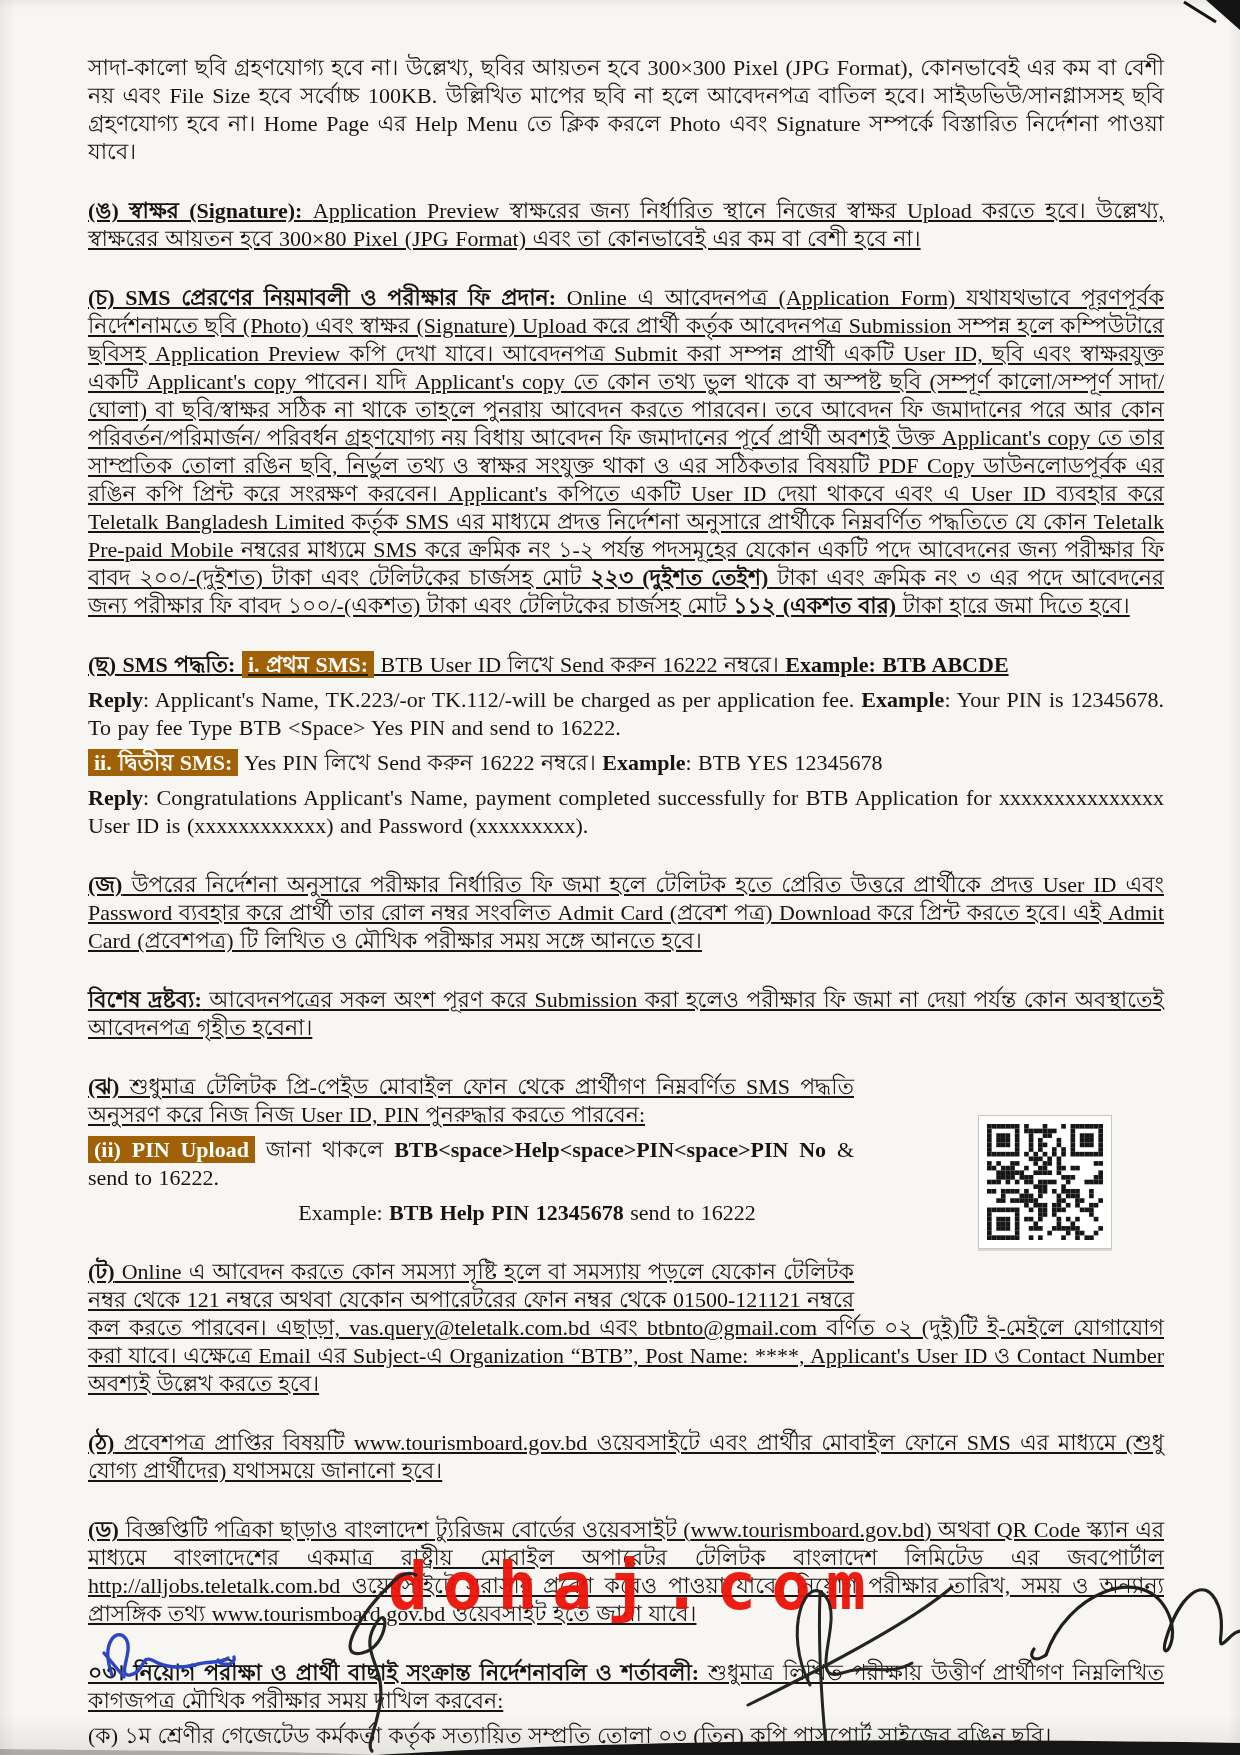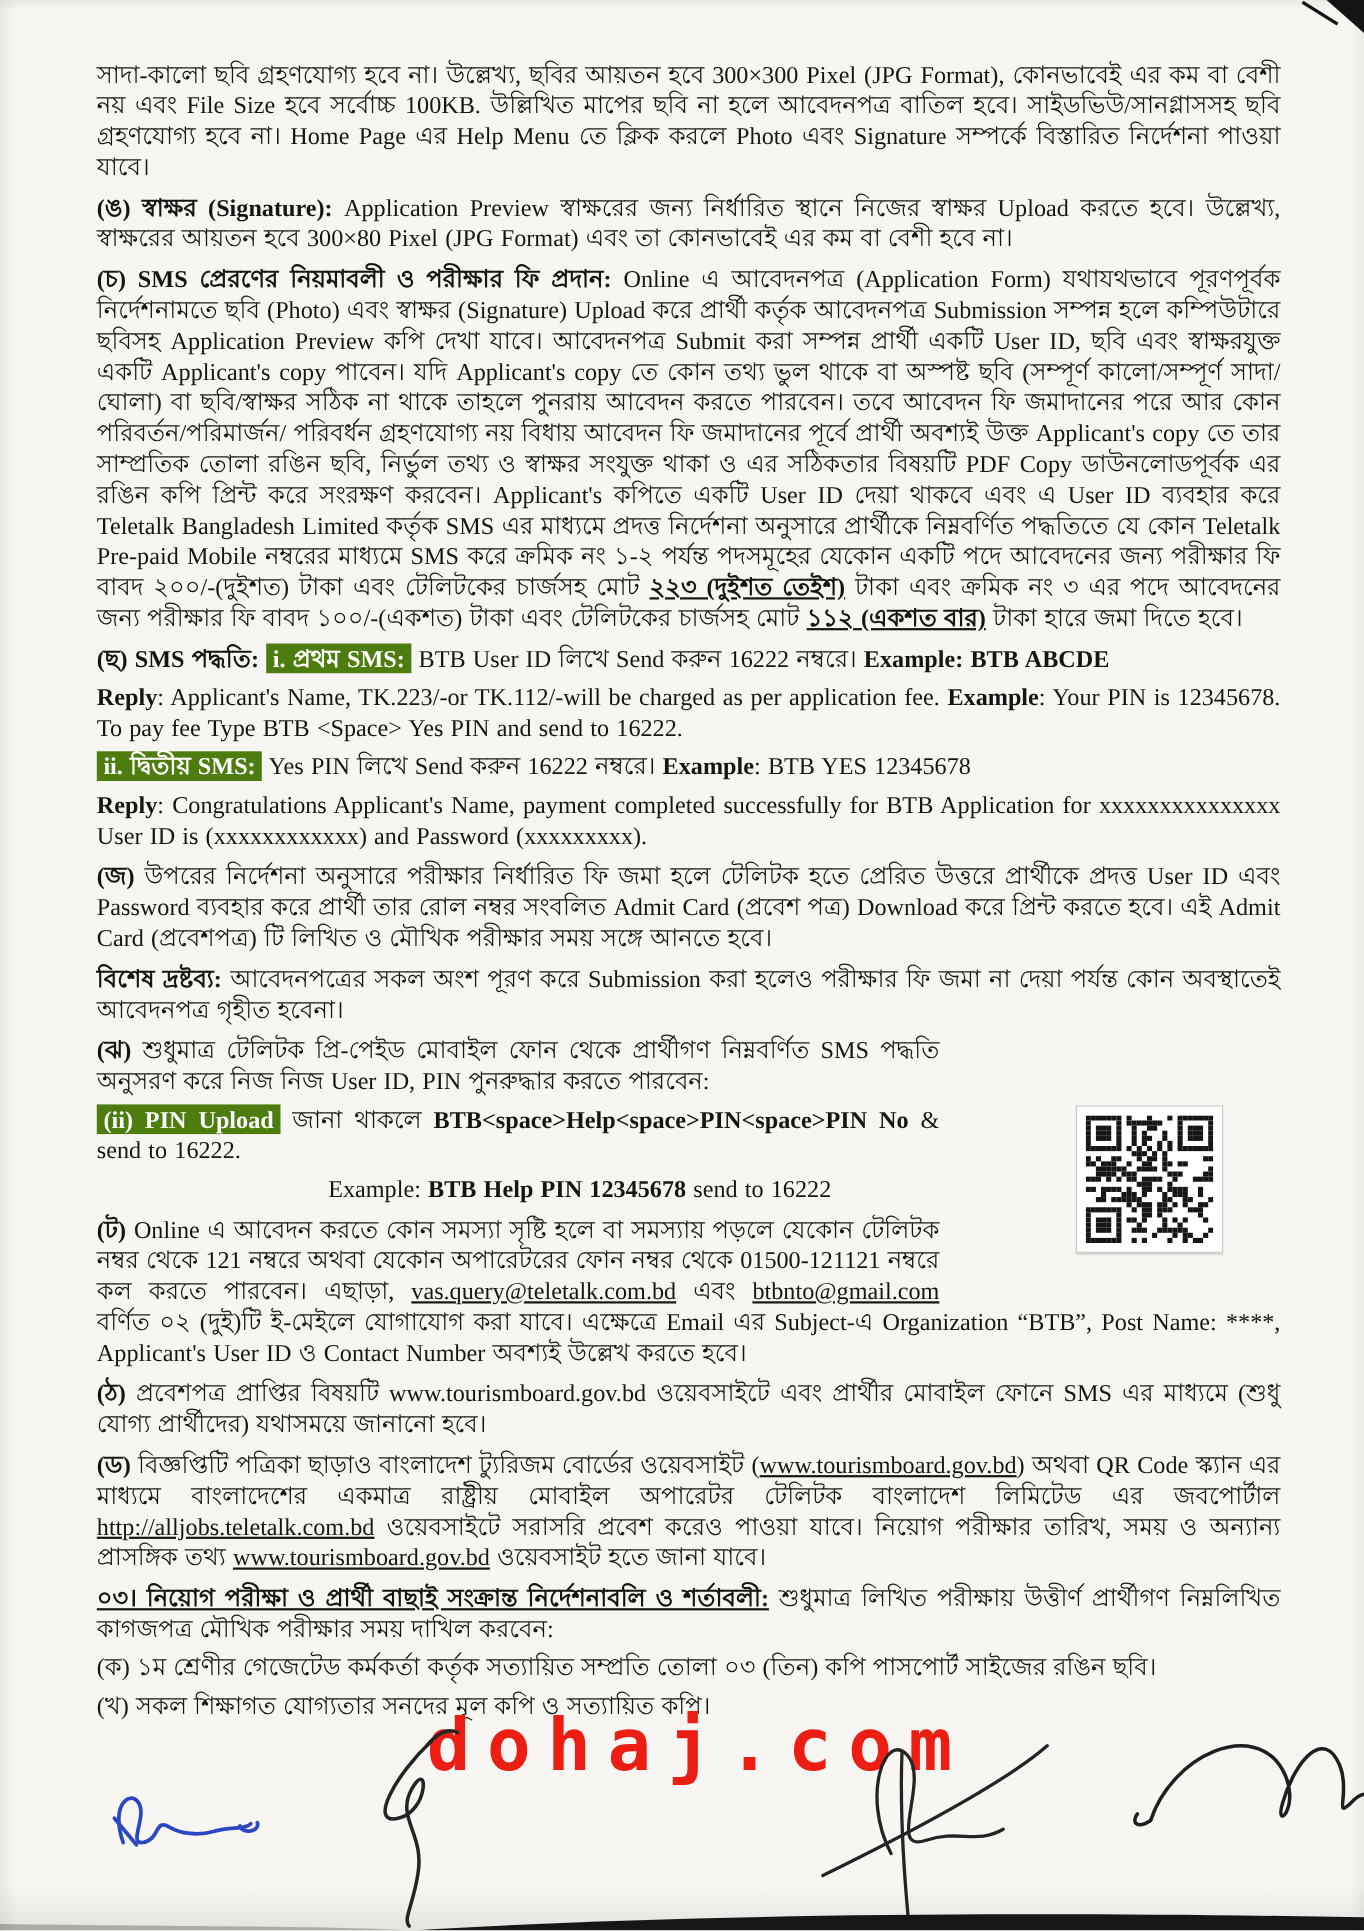--- a/index.html
+++ b/index.html
@@ -7,27 +7,27 @@
     width:1240px;height:1755px;position:relative;overflow:hidden;
     background:
       linear-gradient(90deg, rgba(0,0,0,0.05) 0px, rgba(0,0,0,0) 16px, rgba(0,0,0,0) calc(100% - 12px), rgba(0,0,0,0.05) 100%),
       linear-gradient(180deg, rgba(0,0,0,0.05) 0px, rgba(0,0,0,0) 10px, rgba(0,0,0,0) calc(100% - 40px), rgba(0,0,0,0.08) 100%),
       #f8f6f2;
     font-family:"Liberation Serif","DejaVu Serif",serif;
     color:#171513;
   }
   .page-inner{position:absolute;left:88px;top:54px;width:1076px;}
   .para{margin:0 0 7px 0;text-align:justify;font-size:22px;line-height:28px;word-spacing:1px;}
-  .para.sec{margin-top:9px;}
+  .para.sec{margin-top:31px;text-decoration:underline;}
   .para.big-gap{margin-top:30px;}
   .para.indent{padding-left:112px;text-align:center;}
   .run-b{font-weight:bold;}
   .run-bu{font-weight:bold;text-decoration:underline;}
   .run-u{text-decoration:underline;}
-  .run-hl{background:#4d7c0f;color:#ffffff;padding:1px 6px;font-weight:bold;}
+  .run-hl{background:#a16207;color:#ffffff;padding:1px 6px;font-weight:bold;}
   .qr-float{float:right;width:296px;height:208px;margin:34px 0 4px 14px;position:relative;}
   .qr-box{
     position:absolute;right:52px;top:32px;width:134px;height:134px;
     background:#ffffff;border:1px solid #c9c6c0;box-shadow:0 2px 0 rgba(0,0,0,0.12);
     padding:8px;box-sizing:border-box;
   }
   .qr-box svg{width:100%;height:100%;display:block;}
   .watermark{
     position:absolute;left:388px;top:1548px;
     font-family:"DejaVu Sans Mono","Liberation Mono",monospace;

